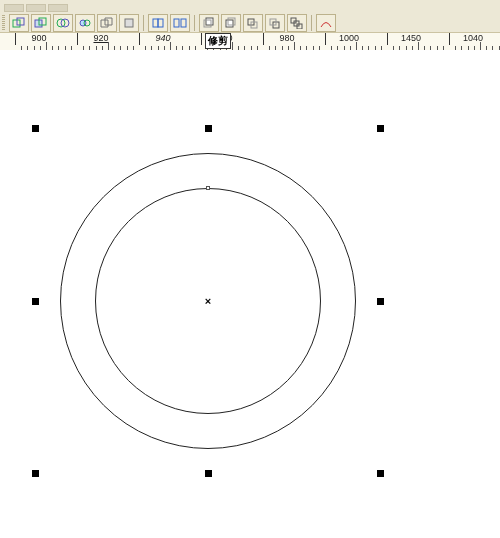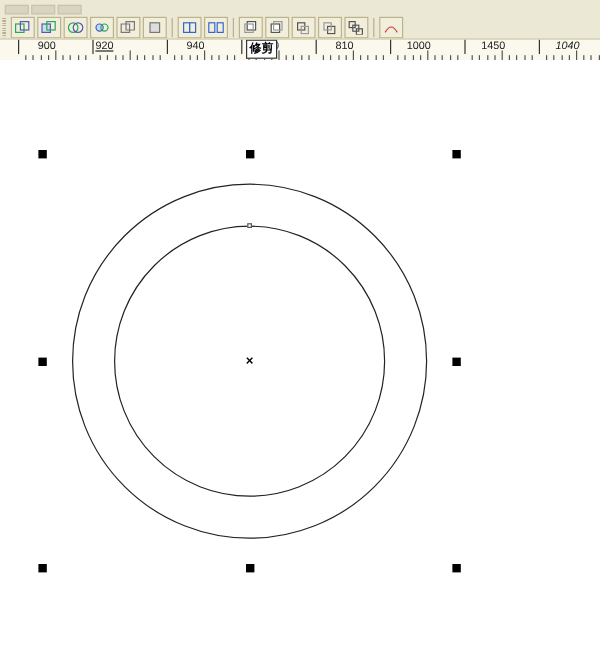--- a/index.html
+++ b/index.html
@@ -241,32 +241,32 @@
       <div class="ruler-tick-minor" style="left: 21.2px; height: 4px;"></div>
       <div class="ruler-tick-minor" style="left: 27.4px; height: 4px;"></div>
       <div class="ruler-tick-minor" style="left: 33.6px; height: 4px;"></div>
       <div class="ruler-tick-minor" style="left: 39.8px; height: 4px;"></div>
       <div class="ruler-tick-minor" style="left: 46px; height: 8px;"></div>
       <div class="ruler-tick-minor" style="left: 52.2px; height: 4px;"></div>
       <div class="ruler-tick-minor" style="left: 58.4px; height: 4px;"></div>
       <div class="ruler-tick-minor" style="left: 64.6px; height: 4px;"></div>
       <div class="ruler-tick-minor" style="left: 70.8px; height: 4px;"></div>
       <div class="ruler-tick-major" style="left: 77px;"></div>
-      <div class="ruler-label" style="left: 63px; text-decoration: underline;">920</div>
+      <div class="ruler-label" style="left: 77px; text-decoration: underline;">920</div>
       <div class="ruler-tick-minor" style="left: 83.2px; height: 4px;"></div>
       <div class="ruler-tick-minor" style="left: 89.4px; height: 4px;"></div>
       <div class="ruler-tick-minor" style="left: 95.6px; height: 4px;"></div>
       <div class="ruler-tick-minor" style="left: 101.8px; height: 4px;"></div>
       <div class="ruler-tick-minor" style="left: 108px; height: 8px;"></div>
       <div class="ruler-tick-minor" style="left: 114.2px; height: 4px;"></div>
       <div class="ruler-tick-minor" style="left: 120.4px; height: 4px;"></div>
       <div class="ruler-tick-minor" style="left: 126.6px; height: 4px;"></div>
       <div class="ruler-tick-minor" style="left: 132.8px; height: 4px;"></div>
       <div class="ruler-tick-major" style="left: 139px;"></div>
-      <div class="ruler-label" style="left: 139px;">940</div>
+      <div class="ruler-label" style="left: 139px; font-style: italic;">940</div>
       <div class="ruler-tick-minor" style="left: 145.2px; height: 4px;"></div>
       <div class="ruler-tick-minor" style="left: 151.4px; height: 4px;"></div>
       <div class="ruler-tick-minor" style="left: 157.6px; height: 4px;"></div>
       <div class="ruler-tick-minor" style="left: 163.8px; height: 4px;"></div>
       <div class="ruler-tick-minor" style="left: 170px; height: 8px;"></div>
       <div class="ruler-tick-minor" style="left: 176.2px; height: 4px;"></div>
       <div class="ruler-tick-minor" style="left: 182.4px; height: 4px;"></div>
       <div class="ruler-tick-minor" style="left: 188.6px; height: 4px;"></div>
       <div class="ruler-tick-minor" style="left: 194.8px; height: 4px;"></div>
       <div class="ruler-tick-major" style="left: 201px;"></div>
@@ -274,21 +274,21 @@
       <div class="ruler-tick-minor" style="left: 207.2px; height: 4px;"></div>
       <div class="ruler-tick-minor" style="left: 213.4px; height: 4px;"></div>
       <div class="ruler-tick-minor" style="left: 219.6px; height: 4px;"></div>
       <div class="ruler-tick-minor" style="left: 225.8px; height: 4px;"></div>
       <div class="ruler-tick-minor" style="left: 232px; height: 8px;"></div>
       <div class="ruler-tick-minor" style="left: 238.2px; height: 4px;"></div>
       <div class="ruler-tick-minor" style="left: 244.4px; height: 4px;"></div>
       <div class="ruler-tick-minor" style="left: 250.6px; height: 4px;"></div>
       <div class="ruler-tick-minor" style="left: 256.8px; height: 4px;"></div>
       <div class="ruler-tick-major" style="left: 263px;"></div>
-      <div class="ruler-label" style="left: 263px;">810</div>
+      <div class="ruler-label" style="left: 263px;">980</div>
       <div class="ruler-tick-minor" style="left: 269.2px; height: 4px;"></div>
       <div class="ruler-tick-minor" style="left: 275.4px; height: 4px;"></div>
       <div class="ruler-tick-minor" style="left: 281.6px; height: 4px;"></div>
       <div class="ruler-tick-minor" style="left: 287.8px; height: 4px;"></div>
       <div class="ruler-tick-minor" style="left: 294px; height: 8px;"></div>
       <div class="ruler-tick-minor" style="left: 300.2px; height: 4px;"></div>
       <div class="ruler-tick-minor" style="left: 306.4px; height: 4px;"></div>
       <div class="ruler-tick-minor" style="left: 312.6px; height: 4px;"></div>
       <div class="ruler-tick-minor" style="left: 318.8px; height: 4px;"></div>
       <div class="ruler-tick-major" style="left: 325px;"></div>
@@ -307,21 +307,21 @@
       <div class="ruler-tick-minor" style="left: 393.2px; height: 4px;"></div>
       <div class="ruler-tick-minor" style="left: 399.4px; height: 4px;"></div>
       <div class="ruler-tick-minor" style="left: 405.6px; height: 4px;"></div>
       <div class="ruler-tick-minor" style="left: 411.8px; height: 4px;"></div>
       <div class="ruler-tick-minor" style="left: 418px; height: 8px;"></div>
       <div class="ruler-tick-minor" style="left: 424.2px; height: 4px;"></div>
       <div class="ruler-tick-minor" style="left: 430.4px; height: 4px;"></div>
       <div class="ruler-tick-minor" style="left: 436.6px; height: 4px;"></div>
       <div class="ruler-tick-minor" style="left: 442.8px; height: 4px;"></div>
       <div class="ruler-tick-major" style="left: 449px;"></div>
-      <div class="ruler-label" style="left: 449px; font-style: italic;">1040</div>
+      <div class="ruler-label" style="left: 449px;">1040</div>
       <div class="ruler-tick-minor" style="left: 455.2px; height: 4px;"></div>
       <div class="ruler-tick-minor" style="left: 461.4px; height: 4px;"></div>
       <div class="ruler-tick-minor" style="left: 467.6px; height: 4px;"></div>
       <div class="ruler-tick-minor" style="left: 473.8px; height: 4px;"></div>
       <div class="ruler-tick-minor" style="left: 480px; height: 8px;"></div>
       <div class="ruler-tick-minor" style="left: 486.2px; height: 4px;"></div>
       <div class="ruler-tick-minor" style="left: 492.4px; height: 4px;"></div>
       <div class="ruler-tick-minor" style="left: 498.6px; height: 4px;"></div>
       <div class="tooltip-box" style="left: 205px; font-weight: bold;">修剪</div>
     </div>

